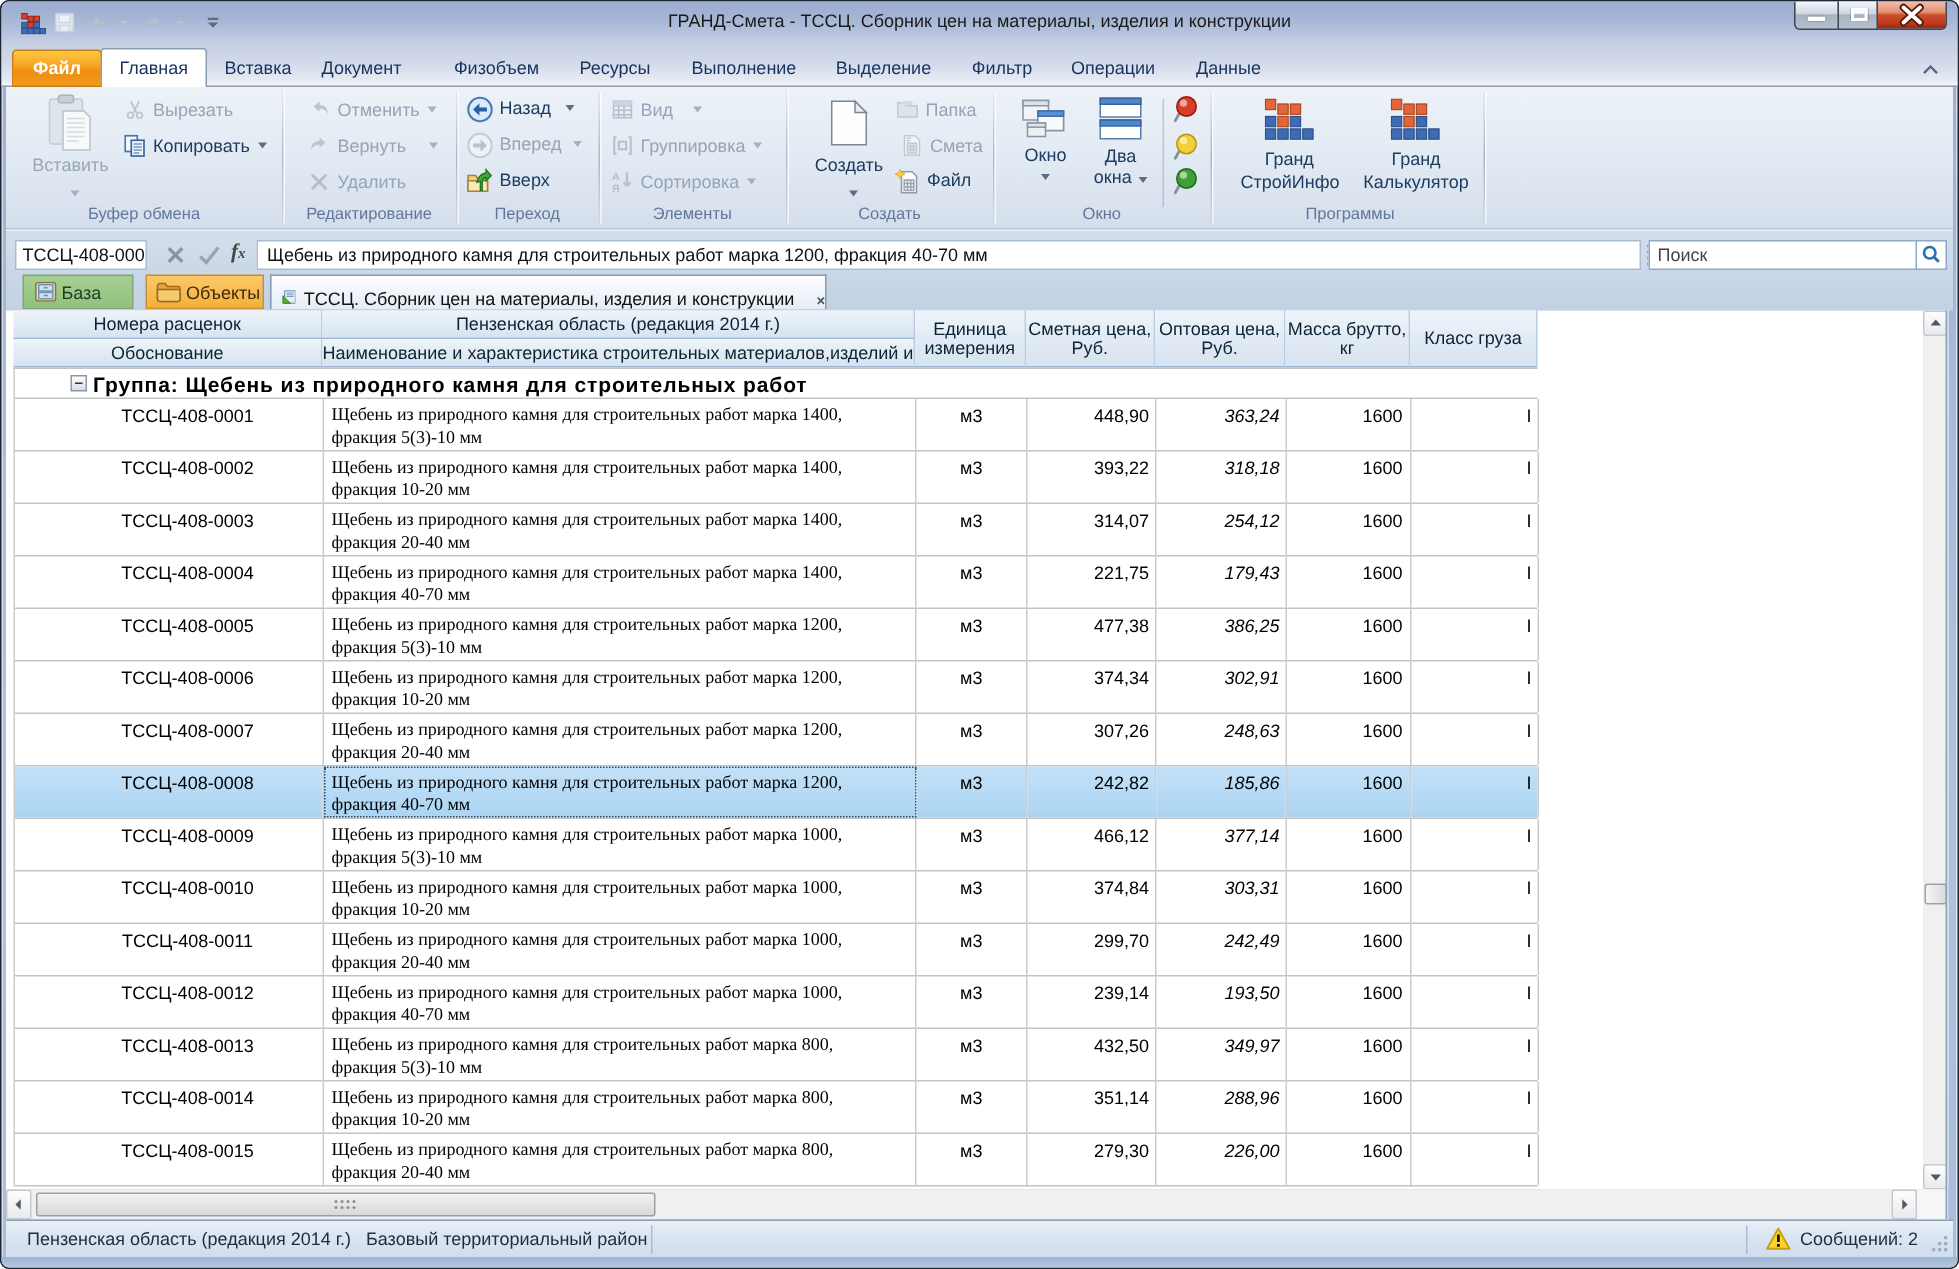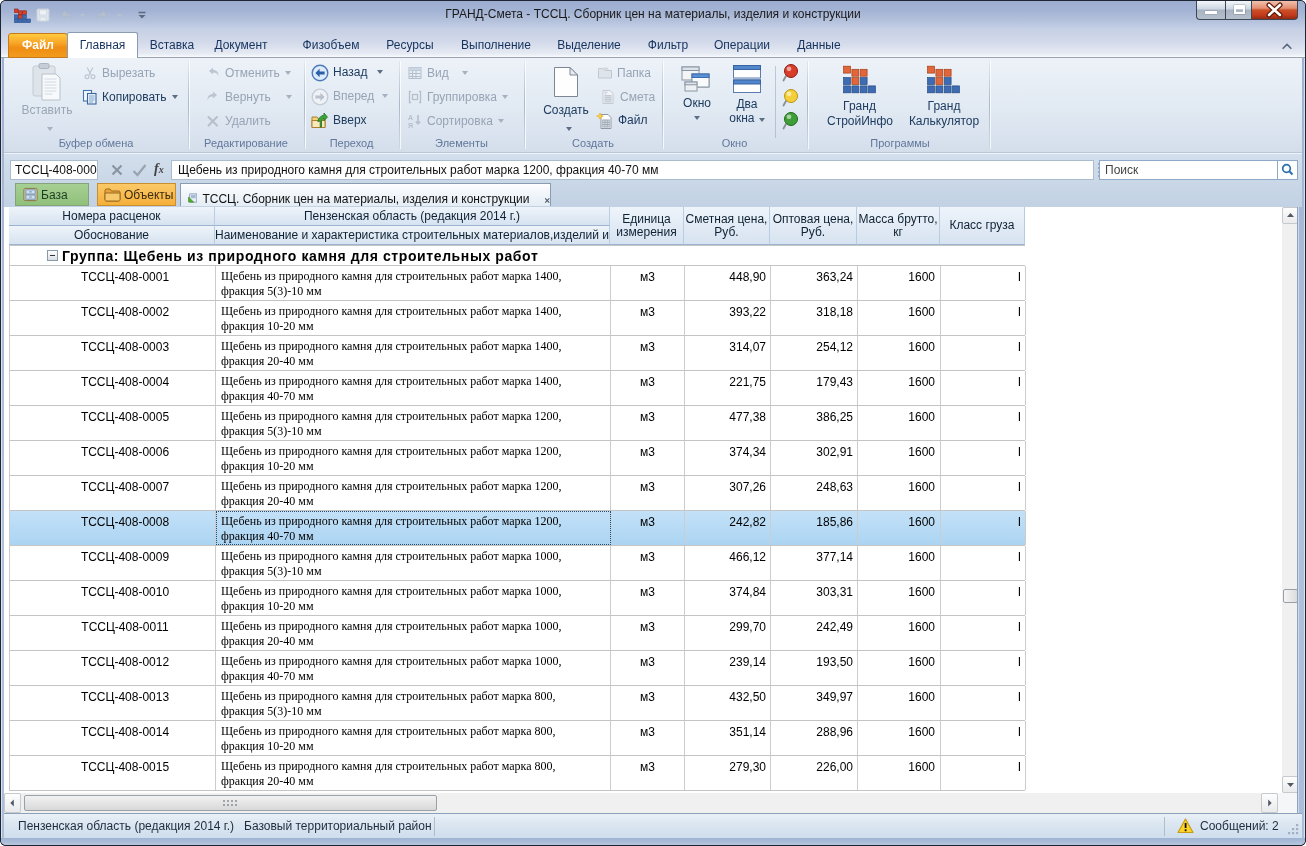--- a/index.html
+++ b/index.html
@@ -764,21 +764,21 @@
 
 #statusbar { position:absolute; left:4px; top:813px; width:1298px; height:25px; background:linear-gradient(180deg,#eaf0f7 0%,#dbe6f1 40%,#cfdeed 100%); border-top:1px solid #8ba0b9; font-size:12px; color:#1e2c3c; }
 #botframe { position:absolute; left:1px; top:838px; width:1304px; height:7px; border-radius:0 0 5px 5px; background:linear-gradient(180deg,#9db3d3,#b7c6dd); }
 
 
 .c1 { left:0; width:206px; display:flex; align-items:flex-start; justify-content:center; padding-top:4px; padding-left:25px;}
 .c2 { left:206px; width:395px; }
 .c2 .nm { padding:3px 0 0 5px; line-height:15px; }
 .c3 { left:601px; width:74px; display:flex; align-items:flex-start; justify-content:center; padding-top:4px;}
 .c4 { left:675px; width:86px; text-align:right; padding:4px 4px 0 0;}
-.c5 { left:761px; width:87px; text-align:right; padding:4px 4px 0 0;}
+.c5 { left:761px; width:87px; text-align:right; padding:4px 4px 0 0;font-style:italic;}
 .c6 { left:848px; width:83px; text-align:right; padding:4px 5px 0 0;}
 .c7 { left:931px; width:85px; text-align:right; padding:4px 4px 0 0;}
 #grid { border-left:1px solid #cccccc; border-top:1px solid #c4c4c4; }
 #grouprow { background:#fff; }
 #minusbox { position:absolute; left:37px; top:4px; width:11px; height:11px; border:1px solid #8899aa; background:linear-gradient(180deg,#fff,#d8dde4); }
 #minusbox:after { content:""; position:absolute; left:2px; top:4px; width:5px; height:1px; background:#333; }
 #grouptext { position:absolute; left:52px; top:2px; font-weight:bold; font-size:14px; letter-spacing:0.6px; color:#000; }
 .gcell.sel { background:linear-gradient(180deg,#c3e1f8 0%,#abd4f2 100%); }
 .c2.sel { outline:1px dotted #2a4a66; outline-offset:-1px; }
 

